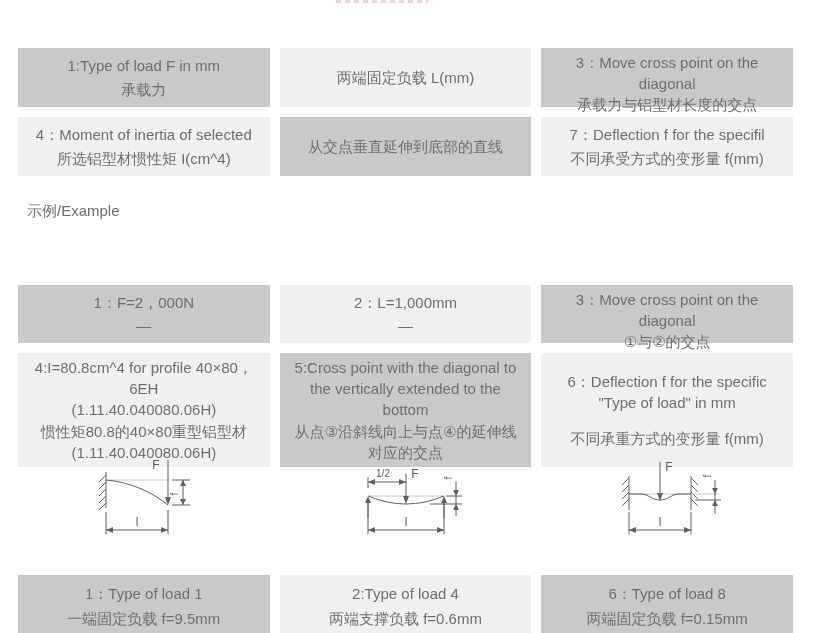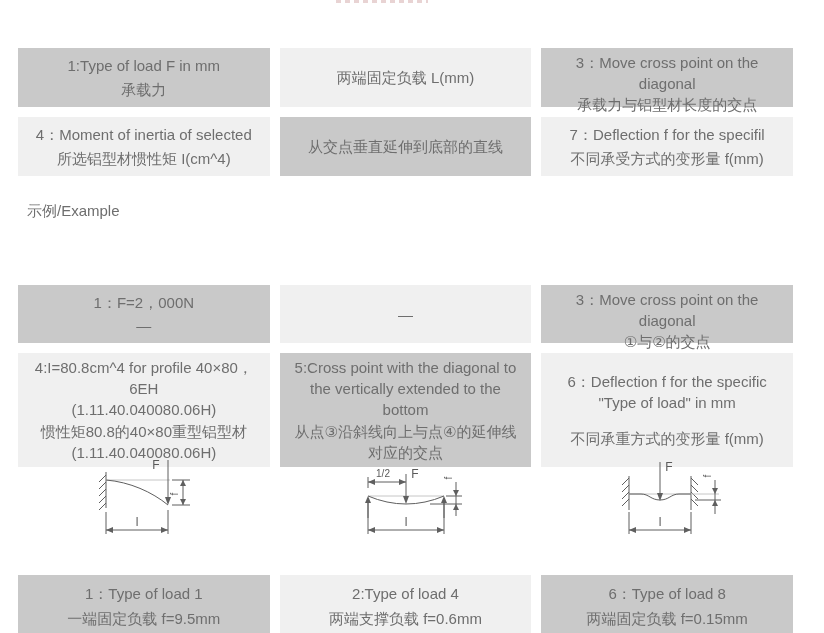--- a/index.html
+++ b/index.html
@@ -77,20 +77,21 @@
 </div>
 
 <div class="example-label">示例/Example</div>
 
 <div class="grid3 example-table">
   <div class="cell dark">
     <div>1：F=2，000N</div>
     <div>—</div>
   </div>
   <div class="cell light">
+    <div>2：L=1,000mm</div>
     <div>—</div>
   </div>
   <div class="cell dark">
     <div>3：Move cross point on the diagonal</div>
     <div>①与②的交点</div>
   </div>
   <div class="cell light">
     <div>4:I=80.8cm^4 for profile 40×80，6EH</div>
     <div>(1.11.40.040080.06H)</div>
     <div>惯性矩80.8的40×80重型铝型材</div>

